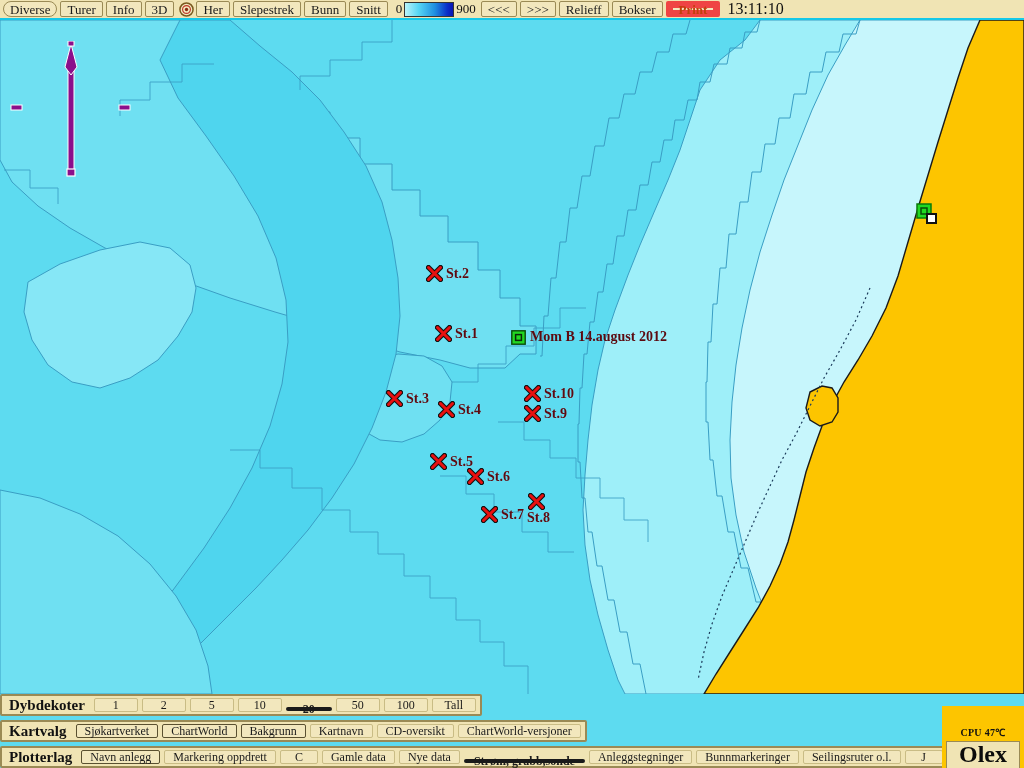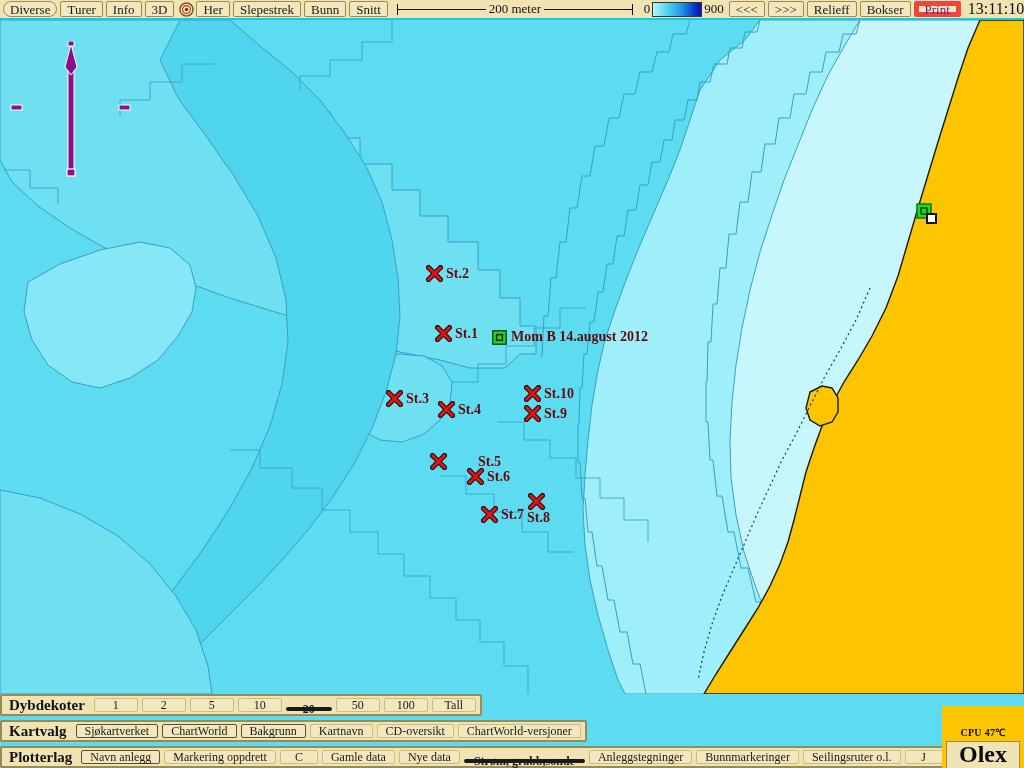--- a/index.html
+++ b/index.html
@@ -39,23 +39,23 @@
     margin: 1px 3px 1px 0;
     padding: 0 6px;
     line-height: 15px;
     display: flex;
     align-items: center;
     white-space: nowrap;
     cursor: pointer;
   }
   .tbtn.first { margin-left: 3px; border-radius: 8px; }
   .tbtn.print {
-    color: #701a75;
-    border: 5px solid #ef4444;
-    font-weight: normal;
+    color: #c2410c;
+    border: 7px solid #ef4444;
+    font-weight: bold;
   }
   .icon-here {
     width: 15px; height: 15px;
     margin: 0 2px;
     align-self: center;
     flex: 0 0 auto;
   }
   .scalebar {
     display: flex;
     align-items: center;
@@ -302,27 +302,20 @@
     <div class="tbtn">
       <span>Slepestrek</span>
     </div>
     <div class="tbtn">
       <span>Bunn</span>
     </div>
     <div class="tbtn">
       <span>Snitt</span>
     </div>
 
-    <div class="scalebar">
-      <div class="scaleline">
-        <span class="cap l"></span>
-        <span class="cap r"></span>
-        <span class="scaletext">200 meter</span>
-      </div>
-    </div>
 
     <div class="legend">
       <span>0</span>
       <span class="grad"></span>
       <span>900</span>
     </div>
 
     <div class="tbtn">
       <span>&lt;&lt;&lt;</span>
     </div>
@@ -491,21 +484,21 @@
     </div>
 
     <div class="marker" style="left:524px; top:385px;">
       <svg class="xglyph" viewBox="0 0 17 17">
         <path d="M 2.5,2.5 L 14.5,14.5 M 14.5,2.5 L 2.5,14.5" stroke="#111111" stroke-width="5.2" stroke-linecap="round"></path>
         <path d="M 2.5,2.5 L 14.5,14.5 M 14.5,2.5 L 2.5,14.5" stroke="#e81010" stroke-width="3" stroke-linecap="round"></path>
       </svg>
       <span class="mlabel">St.9</span>
     </div>
 
-    <div class="marker" style="left:430px; top:433px;gap:28px;">
+    <div class="marker" style="left:430px; top:433px;">
       <svg class="xglyph" viewBox="0 0 17 17">
         <path d="M 2.5,2.5 L 14.5,14.5 M 14.5,2.5 L 2.5,14.5" stroke="#111111" stroke-width="5.2" stroke-linecap="round"></path>
         <path d="M 2.5,2.5 L 14.5,14.5 M 14.5,2.5 L 2.5,14.5" stroke="#e81010" stroke-width="3" stroke-linecap="round"></path>
       </svg>
       <span class="mlabel">St.5</span>
     </div>
 
     <div class="marker" style="left:467px; top:448px;">
       <svg class="xglyph" viewBox="0 0 17 17">
         <path d="M 2.5,2.5 L 14.5,14.5 M 14.5,2.5 L 2.5,14.5" stroke="#111111" stroke-width="5.2" stroke-linecap="round"></path>
@@ -523,21 +516,21 @@
     </div>
 
     <div class="marker" style="left:481px; top:486px;">
       <svg class="xglyph" viewBox="0 0 17 17">
         <path d="M 2.5,2.5 L 14.5,14.5 M 14.5,2.5 L 2.5,14.5" stroke="#111111" stroke-width="5.2" stroke-linecap="round"></path>
         <path d="M 2.5,2.5 L 14.5,14.5 M 14.5,2.5 L 2.5,14.5" stroke="#e81010" stroke-width="3" stroke-linecap="round"></path>
       </svg>
       <span class="mlabel">St.7</span>
     </div>
 
-    <div class="anlegg-marker" style="left:468px; top:309px;padding-left:24px;">
+    <div class="anlegg-marker" style="left:487px; top:309px;padding-left:24px;">
       <svg class="greenbox" viewBox="0 0 15 15">
         <rect x="0.8" y="0.8" width="13.4" height="13.4" fill="#22d822" stroke="#0a4a0a" stroke-width="1.4"></rect>
         <rect x="4.6" y="4.6" width="5.8" height="5.8" fill="none" stroke="#0a2a0a" stroke-width="1.5"></rect>
       </svg>
       <span class="anlegg-label">Mom B 14.august 2012</span>
     </div>
   </div>
 
   <div class="bottombars">
 

